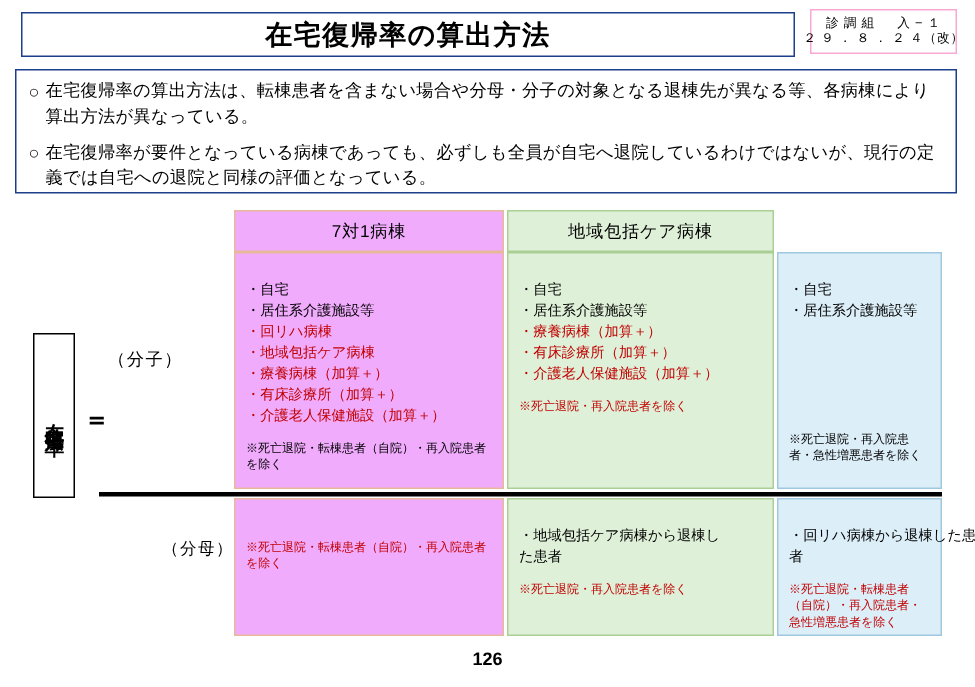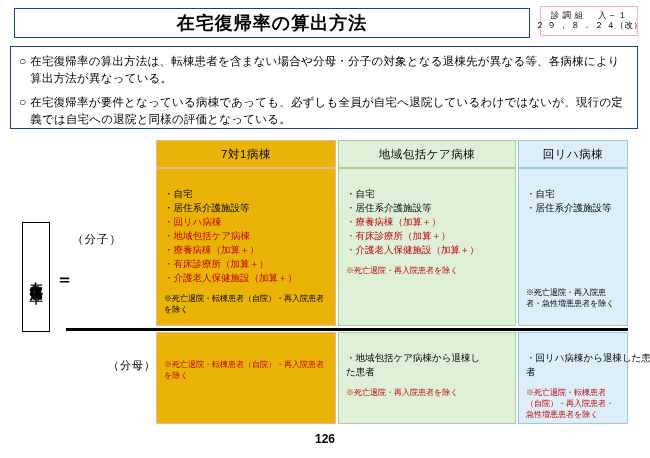--- a/index.html
+++ b/index.html
@@ -166,21 +166,21 @@
   .col-body {
     position: absolute;
     box-sizing: border-box;
     padding: 18px 6px 0 7px;
   }
 
   .c1 { left: 146px; width: 180px; }
   .c2 { left: 328px; width: 178px; }
   .c3 { left: 508px; width: 110px; }
 
-  .bg1 { background: #eab308; border: 1px solid #e8b89a; }
+  .bg1 { background: #f0abfc; border: 1px solid #e8b89a; }
   .bg2 { background: #dff0d8; border: 1px solid #aacf96; }
   .bg3 { background: #dceef8; border: 1px solid #9fc8de; }
 
   .body-top { top: 28px; height: 158px; }
   .body-bot { top: 192px; height: 92px; }
 
   .item {
     font-size: 9.5px;
     line-height: 1.48;
     white-space: nowrap;
@@ -266,23 +266,20 @@
       <div class="item red">・有床診療所（加算＋）</div>
       <div class="item red">・介護老人保健施設（加算＋）</div>
       <div class="note red">※死亡退院・再入院患者を除く</div>
     </div>
     <div class="col-body c2 bg2 body-bot">
       <div class="item">・地域包括ケア病棟から退棟し</div>
       <div class="item">た患者</div>
       <div class="note red">※死亡退院・再入院患者を除く</div>
     </div>
 
-    <div class="col-header c3 bg3">
-      <span>回リハ病棟</span>
-    </div>
     <div class="col-body c3 bg3 body-top">
       <div class="item">・自宅</div>
       <div class="item">・居住系介護施設等</div>
       <div class="note" style="margin-top:72px">※死亡退院・再入院患者・急性増悪患者を除く</div>
     </div>
     <div class="col-body c3 bg3 body-bot">
       <div class="item">・回リハ病棟から退棟した患</div>
       <div class="item">者</div>
       <div class="note red">※死亡退院・転棟患者（自院）・再入院患者・急性増悪患者を除く</div>
     </div>

